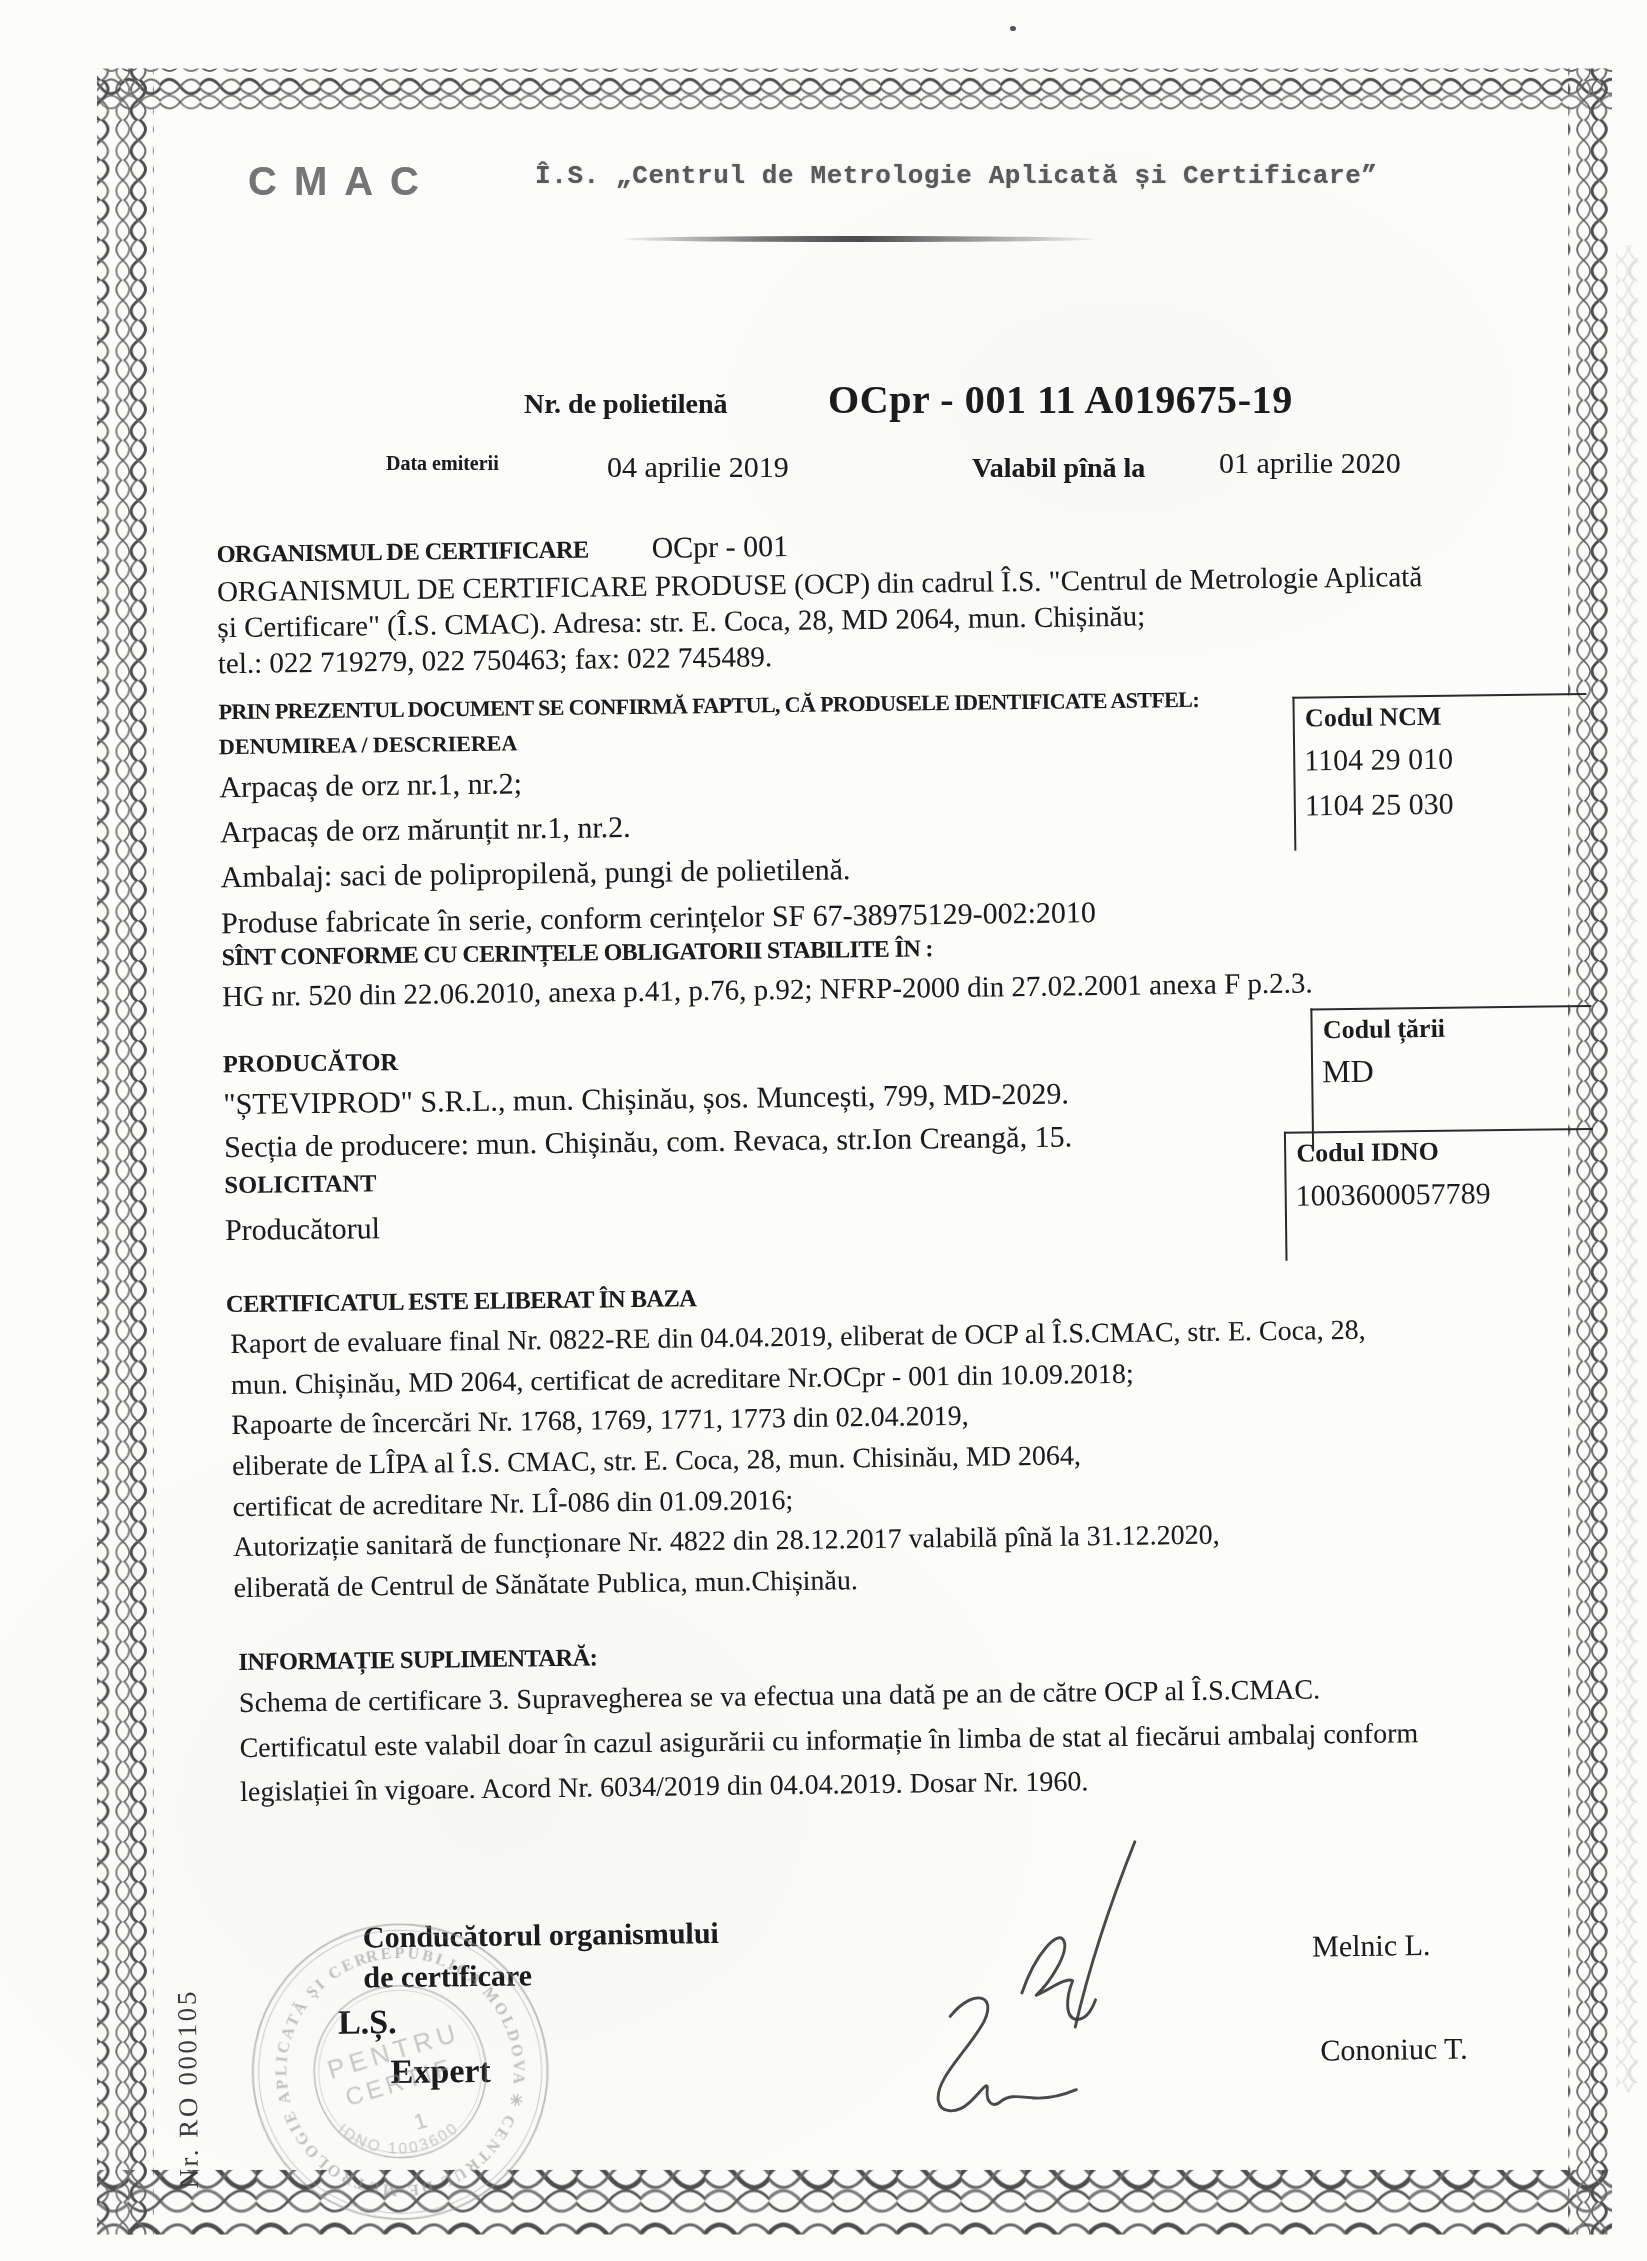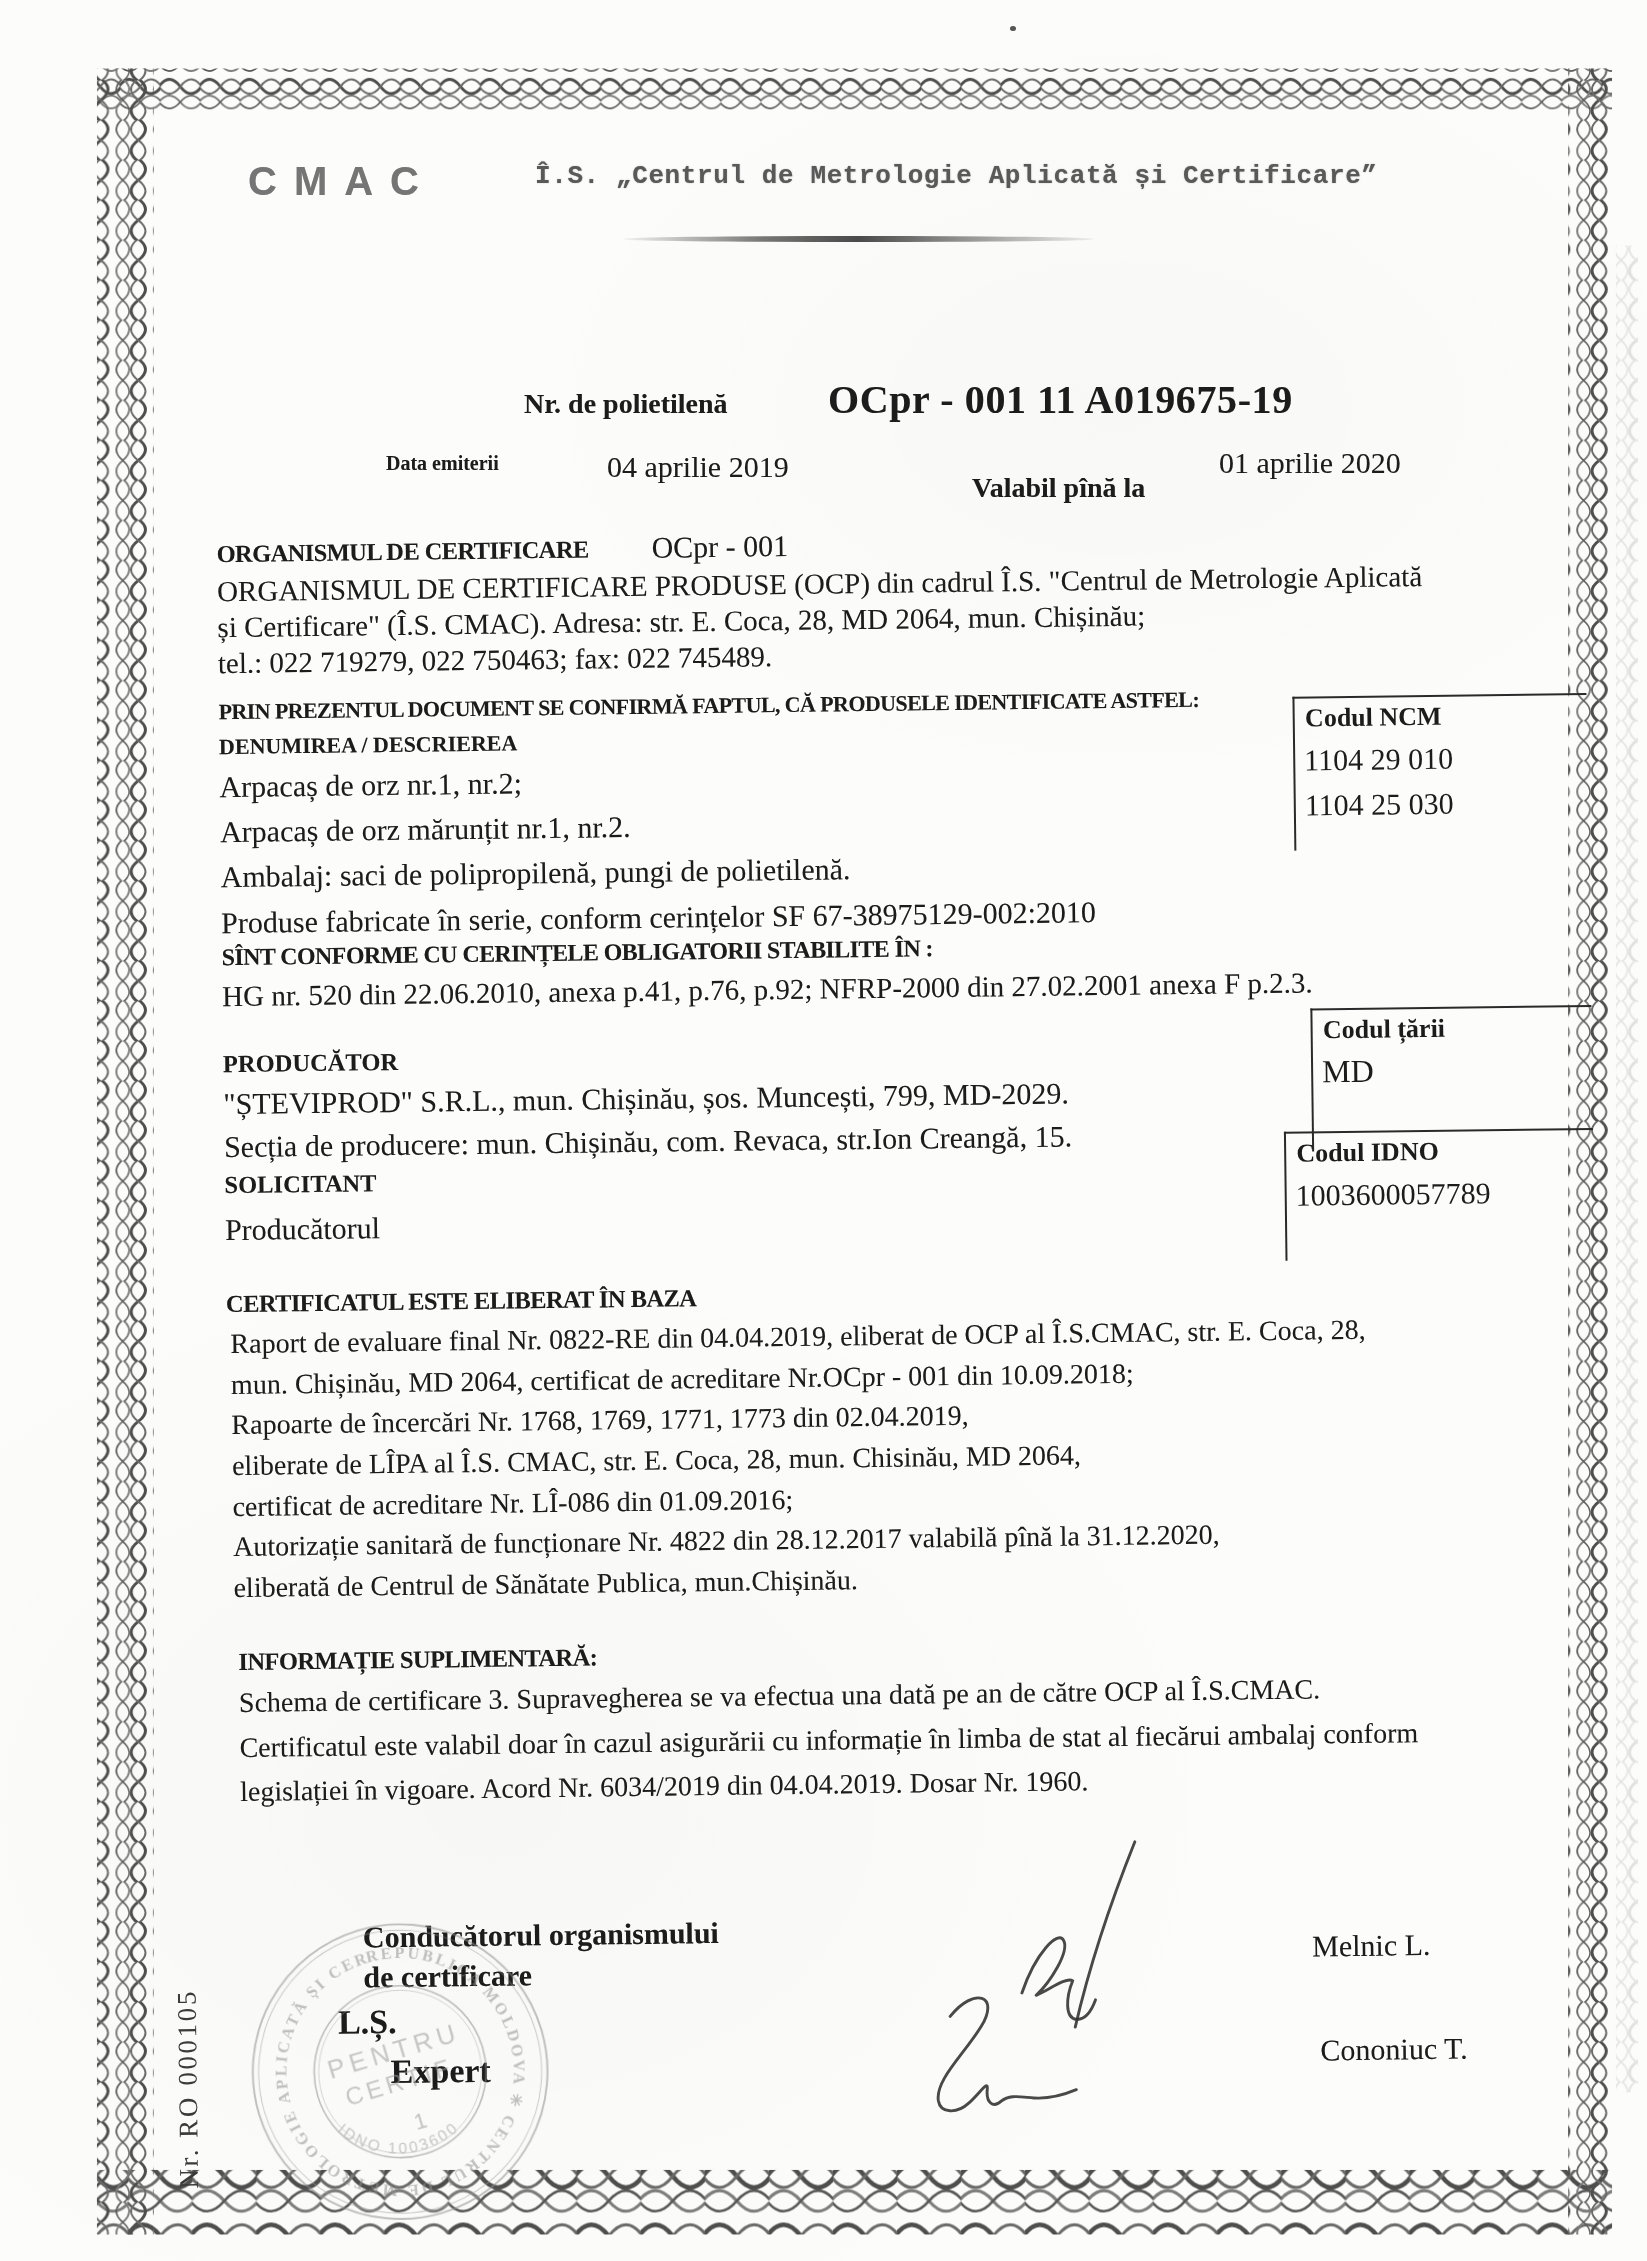--- a/index.html
+++ b/index.html
@@ -78,21 +78,21 @@
   <div class="abs sans logo soft">CMAC</div>
   <div class="abs sans institute">Î.S. „Centrul de Metrologie Aplicată și Certificare”</div>
   <div class="abs smudge"></div>
 
 
   <div class="abs serif b soft" style="left:524px;top:388px;font-size:28px;">Nr. de polietilenă</div>
   <div class="abs serif b soft" style="left:828px;top:360px;font-size:40px;letter-spacing:0.6px;margin-top:16px;">OCpr - 001 11 A019675-19</div>
 
   <div class="abs serif b soft" style="left:386px;top:452px;font-size:20px;">Data emiterii</div>
   <div class="abs serif soft" style="left:607px;top:450px;font-size:30px;">04 aprilie 2019</div>
-  <div class="abs serif b soft" style="left:972px;top:472px;font-size:28px;">Valabil pînă la</div>
+  <div class="abs serif b soft" style="left:972px;top:452px;font-size:28px;">Valabil pînă la</div>
   <div class="abs serif soft" style="left:1219px;top:446px;font-size:30px;">01 aprilie 2020</div>
 
   <div class="tilt">
 
     <div class="abs serif b soft" style="left:223px;top:540px;font-size:24.5px;letter-spacing:-0.6px;">ORGANISMUL DE CERTIFICARE</div>
     <div class="abs serif soft" style="left:658px;top:536px;font-size:30px;">OCpr - 001</div>
     <div class="abs serif soft" style="left:223px;top:575px;font-size:29px;">ORGANISMUL DE CERTIFICARE PRODUSE  (OCP) din cadrul  Î.S. "Centrul de Metrologie Aplicată</div>
     <div class="abs serif soft" style="left:223px;top:611px;font-size:29px;">și Certificare" (Î.S. CMAC). Adresa: str. E. Coca, 28, MD 2064, mun. Chișinău;</div>
     <div class="abs serif soft" style="left:223px;top:647px;font-size:29px;">tel.: 022 719279, 022 750463; fax: 022 745489.</div>
 

